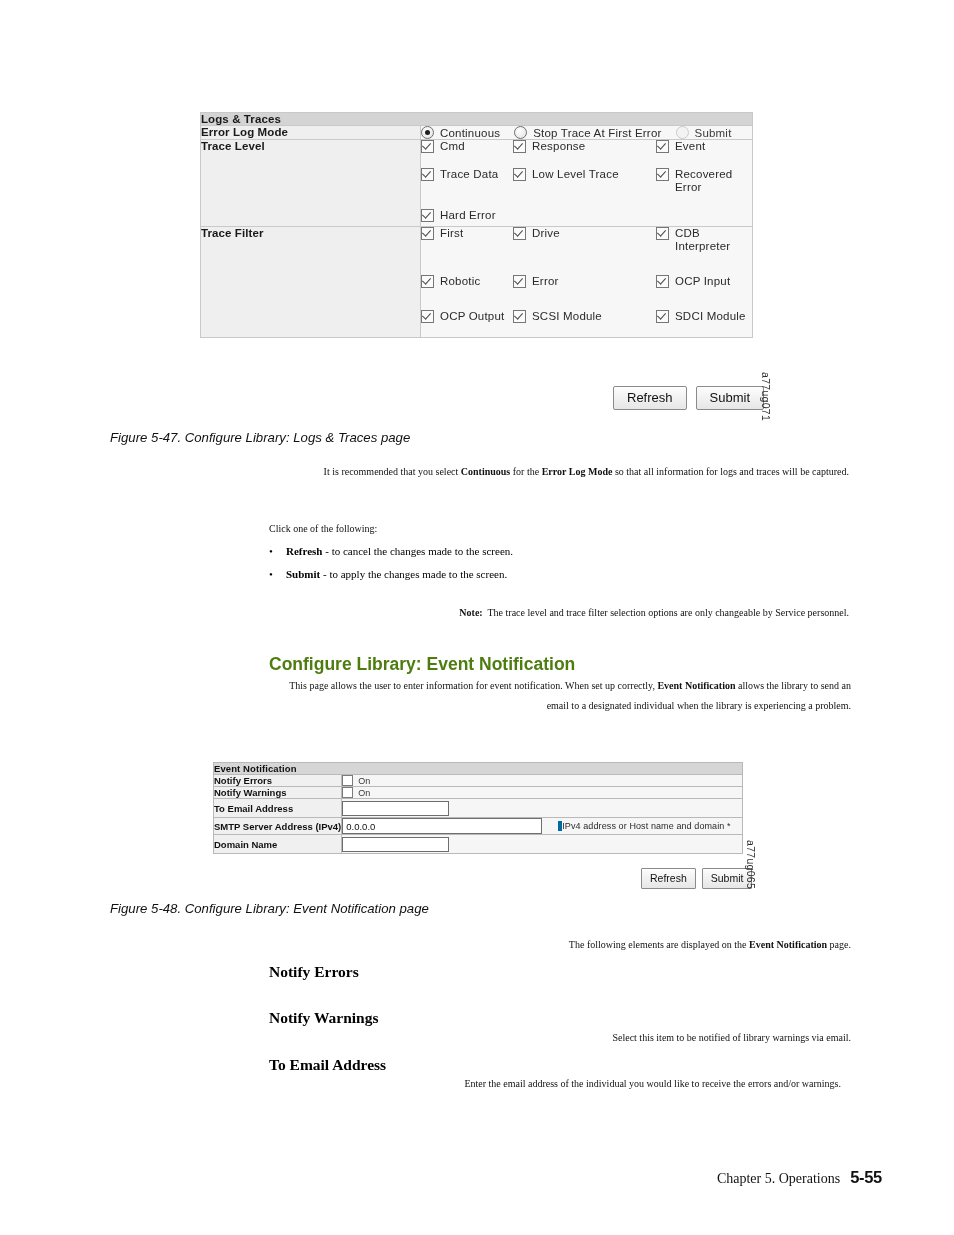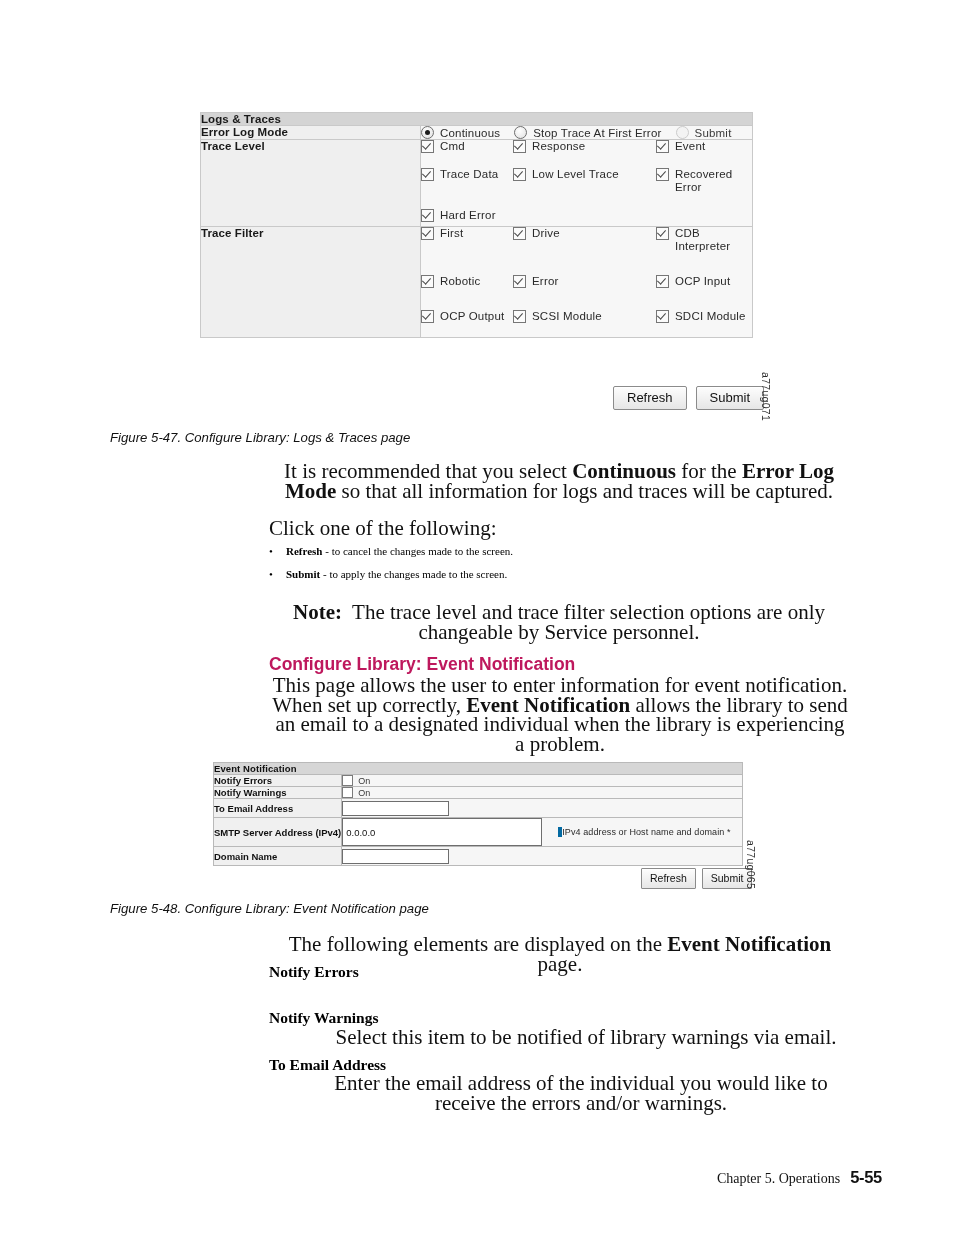--- a/index.html
+++ b/index.html
@@ -20,42 +20,42 @@
   .page {
     position: relative;
     width: 954px;
     height: 1235px;
     border-radius: 18px;
   }
 
   .body-text {
     position: absolute;
     font-family: "Liberation Serif", serif;
-    font-size: 21px;
+    font-size: 10px;
     line-height: 19.5px;
     color: #111;
-    text-align: center;
+    text-align: right;
   }
   .body-text b { font-weight: bold; }
 
   .fig-caption {
     position: absolute;
     font-family: "Liberation Sans", sans-serif;
     font-style: italic;
     font-size: 13.2px;
     color: #111;
     white-space: nowrap;
   }
 
   .section-head {
     position: absolute;
     font-family: "Liberation Sans", sans-serif;
     font-weight: bold;
     font-size: 17.5px;
-    color: #be185d;
+    color: #4d7c0f;
     white-space: nowrap;
   }
 
   .term {
     position: absolute;
     font-family: "Liberation Serif", serif;
     font-weight: bold;
     font-size: 15.5px;
     white-space: nowrap;
   }
@@ -294,21 +294,21 @@
     border: 1px solid #6e6e6e;
     background: #ffffff;
     font-family: "Liberation Sans", sans-serif;
     font-size: 9.5px;
     color: #111;
     padding: 1px 3px;
     line-height: 13px;
     vertical-align: middle;
   }
   .en-input.w-email  { width: 107px; }
-  .en-input.w-smtp   { width: 200px; height: 28px; }
+  .en-input.w-smtp   { width: 200px; height: 16px; }
   .en-input.w-domain { width: 107px; }
   .en-hint {
     display: inline-block;
     font-size: 9px;
     color: #2b2b2b;
     border-left: 4px solid #0369a1;
     margin-left: 16px;
     letter-spacing: 0.1px;
   }
   .en-smtp-cell {

